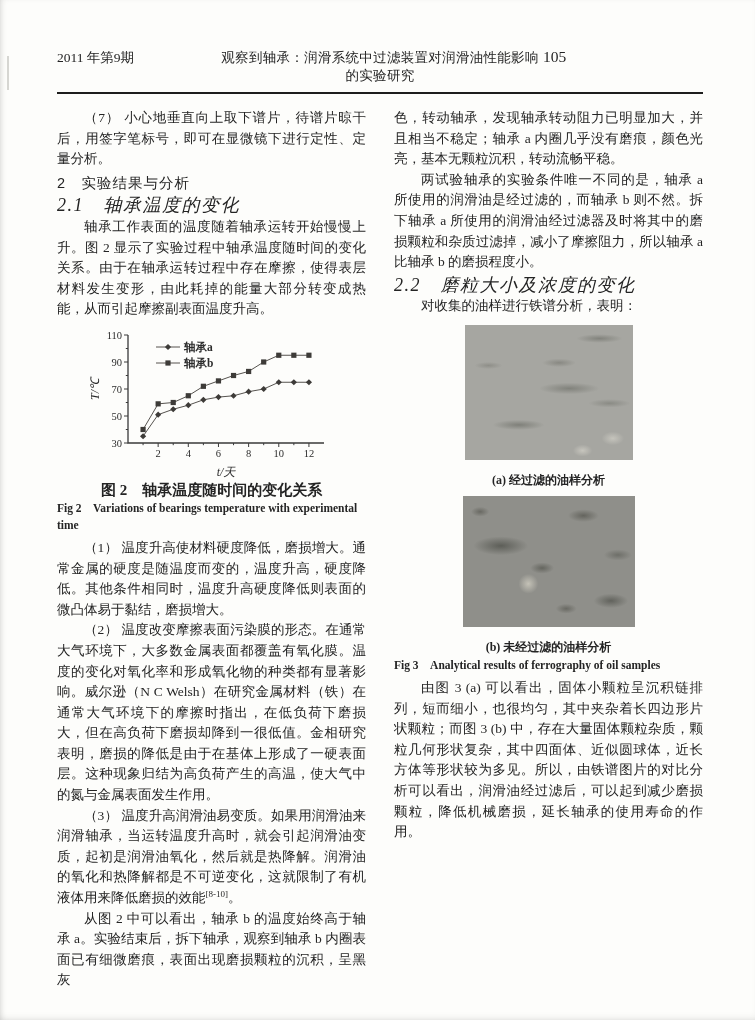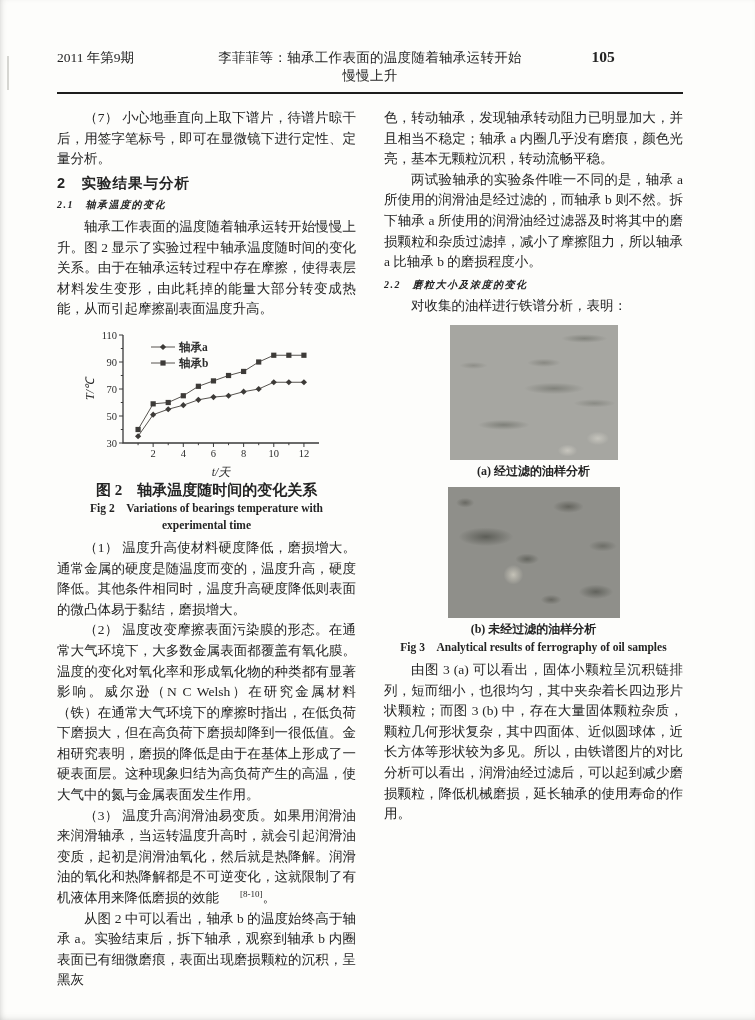--- a/index.html
+++ b/index.html
@@ -1,45 +1,45 @@
 <!DOCTYPE html>
 <html><head>
 <meta charset="utf-8">
 <style>
   html,body{margin:0;padding:0;background:#e9e9e6;}
   .page{
     width:755px;height:1020px;background:#fdfdfb;margin:0 auto;position:relative;
-    box-sizing:border-box;padding:48px 72px 0 57px;overflow:hidden;
+    box-sizing:border-box;padding:48px 52px 0 57px;overflow:hidden;
     font-family:"Liberation Serif","DejaVu Serif",serif;color:#242424;
     box-shadow:inset 4px 0 7px -4px rgba(0,0,0,.18), inset 0 -5px 9px -5px rgba(0,0,0,.12);
   }
   .page::before{content:"";position:absolute;left:7px;top:56px;width:2px;height:34px;background:#d6d6d2;}
   
   .header{display:flex;align-items:baseline;font-size:13.5px;}
   .header-issue{width:160px;white-space:nowrap;}
   .header-title{flex:1;text-align:center;letter-spacing:.3px;}
-  .header-page{width:160px;text-align:center;font-weight:bold;font-size:15.5px;}
+  .header-page{width:160px;text-align:left;font-weight:normal;font-size:15.5px;}
   .rule{border-bottom:2.5px solid #1d1d1d;margin-top:7px;}
   
   .columns{display:flex;gap:28px;margin-top:14px;}
   .col{width:309px;font-size:13.5px;line-height:20.6px;text-align:justify;text-justify:inter-ideograph;}
   .col p{margin:0;text-indent:2em;}
   .col p.noindent{text-indent:0;}
-  .h2{font-family:"Liberation Sans","DejaVu Sans",sans-serif;font-weight:bold;font-size:14.5px;
+  .h2{font-family:"Liberation Sans","DejaVu Sans",sans-serif;font-weight:normal;font-size:14.5px;
       margin:3px 0 2px;letter-spacing:1px;}
-  .h3{font-weight:bold;font-style:italic;font-size:10px;margin:2px 0 1px;letter-spacing:1.5px;}
-  sup.ref{font-size:9px;line-height:0;vertical-align:super;margin-left:21px;}
+  .h3{font-weight:normal;font-style:italic;font-size:18px;margin:2px 0 1px;letter-spacing:1.5px;}
+  sup.ref{font-size:9px;line-height:0;vertical-align:super;}
   
   .chart-fig{margin:5px 0 3px;text-align:center;}
   svg.chart{display:block;margin:0 auto;}
   .tick{font:10.5px "Liberation Serif",serif;fill:#2c2c2c;}
   .axlabel{font:italic 12px "Liberation Serif",serif;fill:#2c2c2c;}
   .lg{font:bold 11.5px "Liberation Serif",serif;fill:#2c2c2c;}
   .cap-zh{font-weight:bold;font-size:15px;text-align:center;line-height:19px;margin-top:2px;}
-  .cap-en{font-weight:bold;font-size:11.5px;text-align:center;line-height:17px;margin-bottom:4px;}
+  .cap-en{font-weight:bold;font-size:11.5px;text-align:left;line-height:17px;margin-bottom:4px;}
   
   .micro-fig{margin:8px 0 2px;text-align:center;}
   .micro{margin:0 auto;}
   .micro-a{
     width:168px;height:135px;background:
       radial-gradient(ellipse 32px 6px at 80% 10%, rgba(86,88,80,.45), rgba(86,88,80,0) 72%),
       radial-gradient(ellipse 24px 6px at 56% 28%, rgba(92,92,84,.40), rgba(92,92,84,0) 70%),
       radial-gradient(ellipse 42px 8px at 62% 47%, rgba(84,86,78,.45), rgba(84,86,78,0) 72%),
       radial-gradient(ellipse 36px 7px at 32% 74%, rgba(88,90,82,.50), rgba(88,90,82,0) 72%),
       radial-gradient(ellipse 20px 5px at 14% 30%, rgba(98,98,90,.35), rgba(98,98,90,0) 70%),
@@ -53,30 +53,30 @@
       radial-gradient(ellipse 38px 13px at 22% 38%, rgba(52,54,47,.55), rgba(52,54,47,0) 72%),
       radial-gradient(ellipse 22px 9px at 70% 15%, rgba(58,58,50,.50), rgba(58,58,50,0) 70%),
       radial-gradient(ellipse 17px 8px at 46% 55%, rgba(58,60,52,.50), rgba(58,60,52,0) 70%),
       radial-gradient(ellipse 13px 7px at 10% 12%, rgba(58,58,50,.45), rgba(58,58,50,0) 70%),
       radial-gradient(circle 13px at 38% 67%, rgba(214,211,198,.75), rgba(214,211,198,0) 76%),
       radial-gradient(ellipse 24px 10px at 86% 80%, rgba(52,54,47,.50), rgba(52,54,47,0) 72%),
       radial-gradient(ellipse 15px 7px at 60% 86%, rgba(58,58,50,.45), rgba(58,58,50,0) 70%),
       radial-gradient(ellipse 20px 8px at 90% 45%, rgba(60,62,54,.40), rgba(60,62,54,0) 70%),
       #8f8f8a;
   }
-  .micro-cap{font-weight:bold;font-size:12px;margin-top:3px;line-height:16px;}
+  .micro-cap{font-weight:bold;font-size:12px;margin-top:12px;line-height:16px;}
 </style>
 </head>
 <body>
 
 <div class="page">
 
   <div class="header">
     <div class="header-issue">2011 年第9期</div>
-    <div class="header-title">李菲菲等：轴承工作表面的温度随着轴承运转开始慢慢上升</div>
+    <div class="header-title">观察到轴承：润滑系统中过滤装置对润滑油性能影响的实验研究</div>
     <div class="header-page">105</div>
   </div>
   <div class="rule"></div>
 
   <div class="columns">
 
     <div class="col">
       <p>（7） 小心地垂直向上取下谱片，待谱片晾干后，用签字笔标号，即可在显微镜下进行定性、定量分析。</p>
       <div class="h2">2　实验结果与分析</div>
       <div class="h3">2.1　轴承温度的变化</div>

